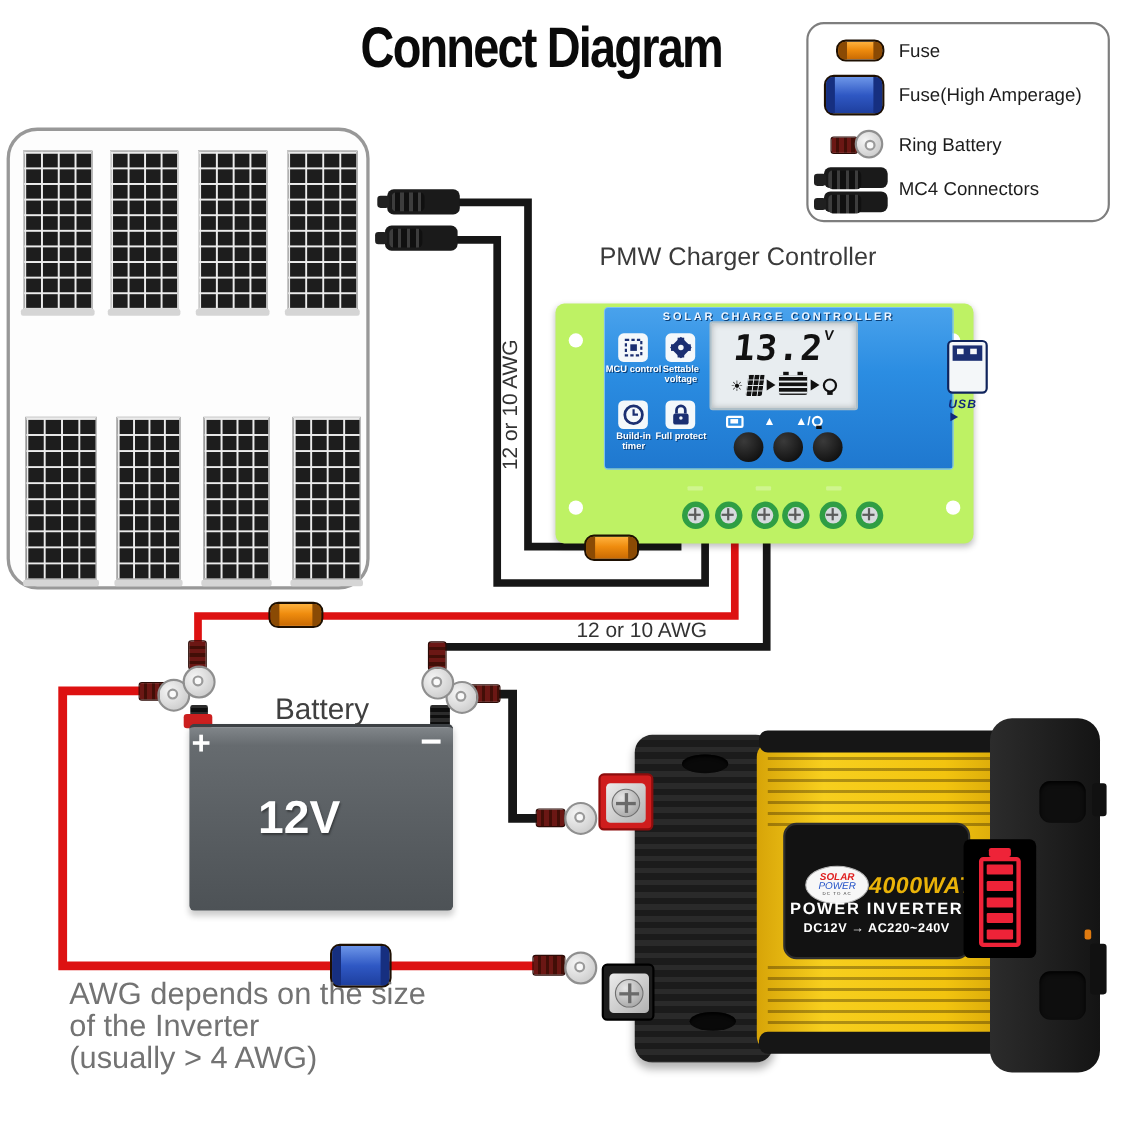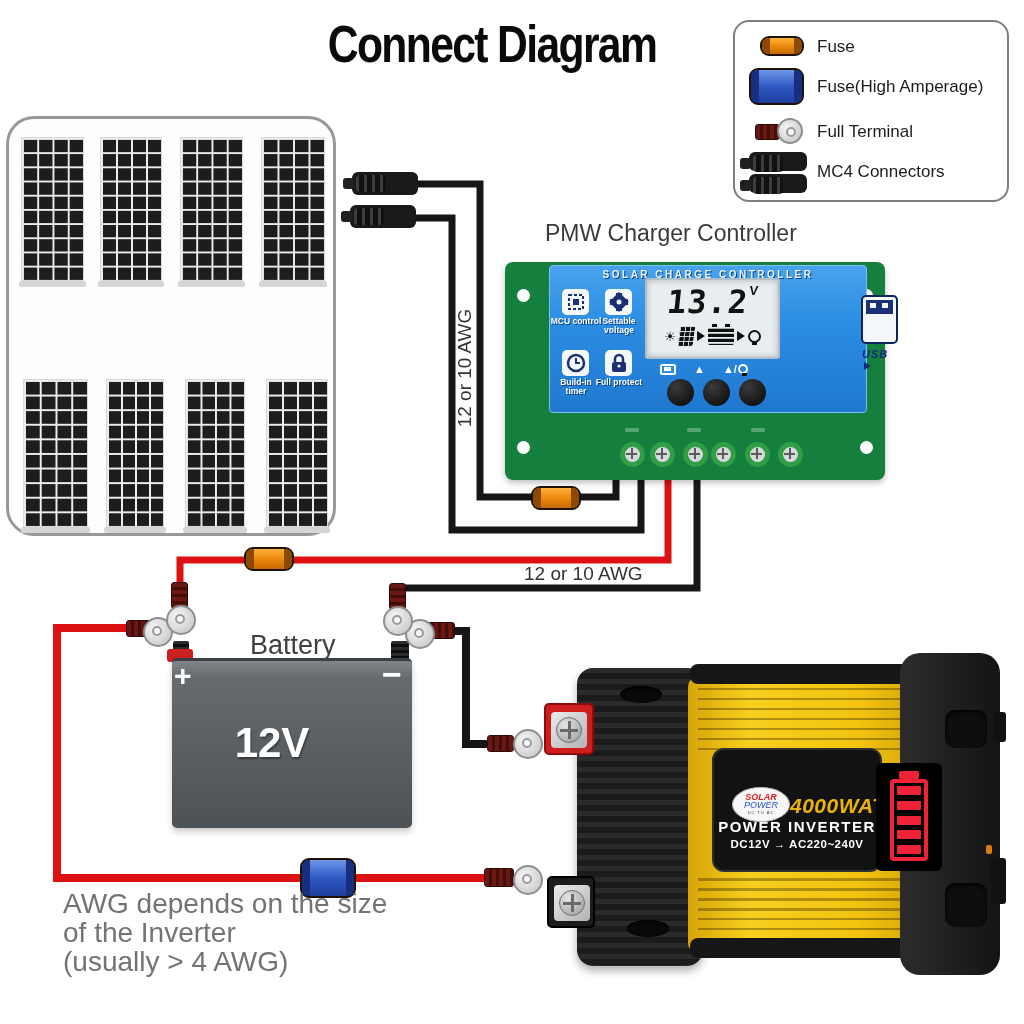--- a/index.html
+++ b/index.html
@@ -43,21 +43,21 @@
   
   .solar-box{left:6px;top:116px;width:330px;height:420px;background:#fdfdfd;border:3px solid #989898;border-radius:28px;box-sizing:border-box;}
   .panel{position:absolute;background-color:#1d1d1d;
     background-image:linear-gradient(90deg,#ececec 2px,transparent 2px),linear-gradient(#ececec 2px,transparent 2px);
     background-size:25% 10%;border:1px solid #d9d9d9;box-sizing:border-box;}
   .panel::after{content:"";position:absolute;left:-3px;right:-3px;bottom:-7px;height:6px;background:#d5d5d5;border-radius:2px;}
   .solar-label{left:30px;top:296px;width:280px;text-align:center;font-size:46px;font-weight:bold;color:#4d4d4d;}
 
   
   .ctl-title{left:545px;top:220px;font-size:23px;color:#3a3a3a;}
-  .ctl-body{left:505px;top:262px;width:380px;height:218px;background:#15803d;border-radius:8px;box-shadow:0 3px 6px rgba(0,0,0,.25);}
+  .ctl-body{left:505px;top:276px;width:380px;height:218px;background:#bef264;border-radius:8px;box-shadow:0 3px 6px rgba(0,0,0,.25);}
   .ctl-hole{position:absolute;width:13px;height:13px;border-radius:50%;background:#fff;}
   .ctl-face{position:absolute;left:44px;top:3px;width:318px;height:148px;border-radius:4px;
     background:linear-gradient(180deg,#49a2ec,#2b8de2 40%,#1f78cf);border:1px solid #7cc0f4;box-sizing:border-box;}
   .ctl-header{position:absolute;left:0;right:0;top:3px;text-align:center;font-size:10px;font-weight:bold;color:#eef6ff;
     letter-spacing:2.5px;text-shadow:1px 1px 0 #0b3f77;}
   .badge{position:absolute;width:27px;height:26px;background:#f4f8fb;border-radius:5px;display:flex;align-items:center;justify-content:center;}
   .badge svg{display:block;}
   .badge-label{position:absolute;width:52px;text-align:center;font-size:8.5px;font-weight:bold;color:#fff;line-height:9px;
     text-shadow:1px 1px 0 #0b3f77;}
   .lcd{position:absolute;left:95px;top:12px;width:135px;height:81px;background:#e8edf0;border:2px solid #aebfc8;border-radius:3px;
@@ -163,21 +163,21 @@
 
   <div class="abs main-title">Connect Diagram</div>
 
   <div class="abs legend" style="z-index:2;">
     <div class="fuse orange" style="left:25px;top:14px;width:44px;height:20px;"></div>
     <div class="legend-label" style="top:15px;">Fuse</div>
     <div class="fuse blue" style="left:14px;top:46px;width:55px;height:37px;"></div>
     <div class="legend-label" style="top:55px;">Fuse(High Amperage)</div>
     <div class="crimp crimp-h" style="left:20px;top:102px;width:25px;height:16px;"></div>
     <div class="ring" style="left:42px;top:96px;width:26px;height:26px;"></div>
-    <div class="legend-label" style="top:100px;">Full Terminal</div>
+    <div class="legend-label" style="top:100px;">Ring Battery</div>
     <div class="mc4" style="left:14px;top:130px;width:58px;height:19px;"></div>
     <div class="mc4" style="left:14px;top:152px;width:58px;height:19px;"></div>
     <div class="legend-label" style="top:140px;">MC4 Connectors</div>
   </div>
 
   <div class="abs solar-box" style="z-index:2;">
     <div class="panel" style="left:12px;top:18px;width:63px;height:144px;"></div>
     <div class="panel" style="left:91px;top:18px;width:62px;height:144px;"></div>
     <div class="panel" style="left:171px;top:18px;width:63px;height:144px;"></div>
     <div class="panel" style="left:252px;top:18px;width:64px;height:144px;"></div>

